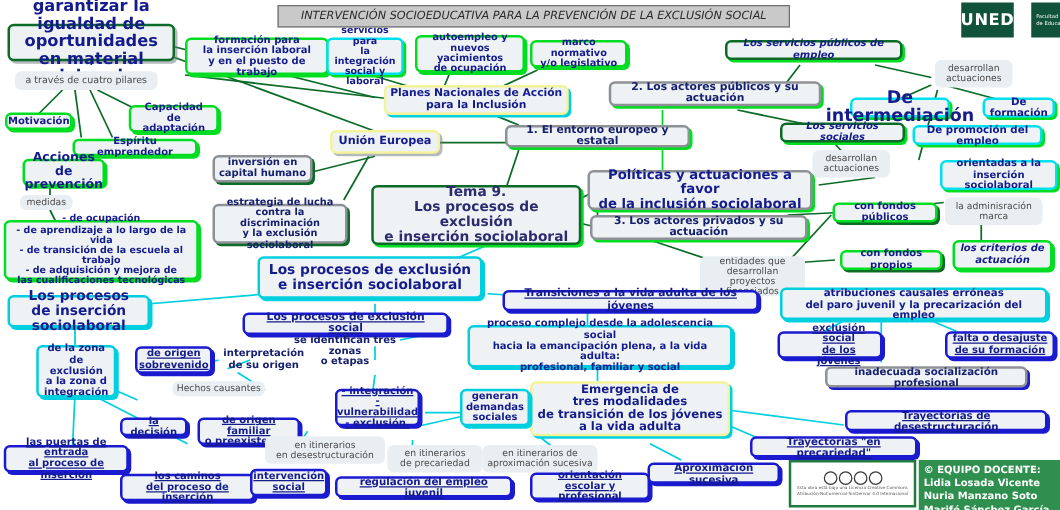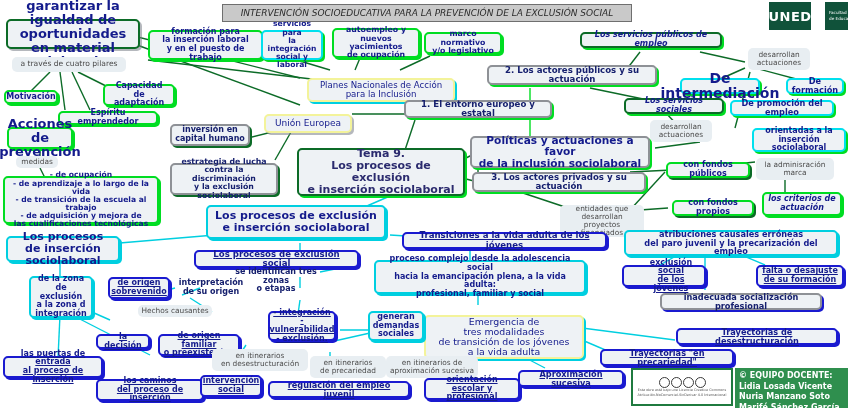--- a/index.html
+++ b/index.html
@@ -10,21 +10,21 @@
         justify-content:center;text-align:center;background:#eef2f5;
         border-radius:5px;line-height:1.08;z-index:3;padding:1px 3px;}
   .node span{display:block;}
   
   .b-dgreen{border:2px solid #0c6b27;color:#141b8c;font-weight:bold;}
   .b-lgreen{border:2px solid #00dd22;color:#141b8c;font-weight:bold;}
   .b-cyanout{border:2px solid #00e0ee;color:#141b8c;font-weight:bold;}
   .b-cyan2{border:2px solid #00cfe0;color:#141b8c;font-weight:bold;}
   .b-grey{border:2px solid #8e9196;color:#16206e;font-weight:bold;}
   .b-blue{border:2px solid #1a1ad0;color:#141b8c;font-weight:bold;text-decoration:underline;}
-  .b-yellow{border:2px solid #f3f39a;color:#141b8c;font-weight:normal;margin-top:10px;}
+  .b-yellow{border:2px solid #f3f39a;color:#141b8c;font-weight:bold;}
   .b-none{border:none;background:#e8eef2;color:#4b4b4b;font-weight:normal;}
   .ital{font-style:italic;}
   .shadow{box-shadow:2px 2px 0 rgba(120,125,135,.55);}
   .shadow-b{box-shadow:2px 2px 0 #1a1ad0;}
   .shadow-c{box-shadow:2px 2px 0 #00cfe0;}
   .shadow-g{box-shadow:2px 2px 0 #0c6b27;}
   .shadow-lg{box-shadow:2px 2px 0 #00dd22;}
   
   #banner{position:absolute;background:#c9c9c9;border:1px solid #6f6f6f;
           color:#2b2b2b;font-style:italic;font-weight:normal;
@@ -171,21 +171,21 @@
     </div>
 
   <div class="node b-lgreen shadow-lg" style="left:103px;top:84px;width:72px;height:22px;font-size:8px;white-space:pre-line;">
     <span>Capacidad
 de adaptación</span></div>
 
   <div class="node b-lgreen shadow-lg" style="left:58px;top:111px;width:100px;height:14px;font-size:8px;">
     <span>Espíritu emprendedor</span>
     </div>
 
-  <div class="node b-lgreen shadow-lg" style="left:7px;top:127px;width:66px;height:22px;font-size:13px;white-space:pre-line;">
+  <div class="node b-lgreen shadow-lg" style="left:18px;top:127px;width:66px;height:22px;font-size:10px;white-space:pre-line;">
     <span>Acciones
 de prevención</span></div>
 
   <div class="node b-none" style="left:16px;top:156px;width:42px;height:12px;font-size:7.4px;">
     <span>medidas</span>
     </div>
 
   <div class="node b-lgreen shadow-lg" style="left:3px;top:176px;width:156px;height:48px;font-size:7.6px;white-space:pre-line;">
     <span>- de ocupación
 - de aprendizaje a lo largo de la vida

